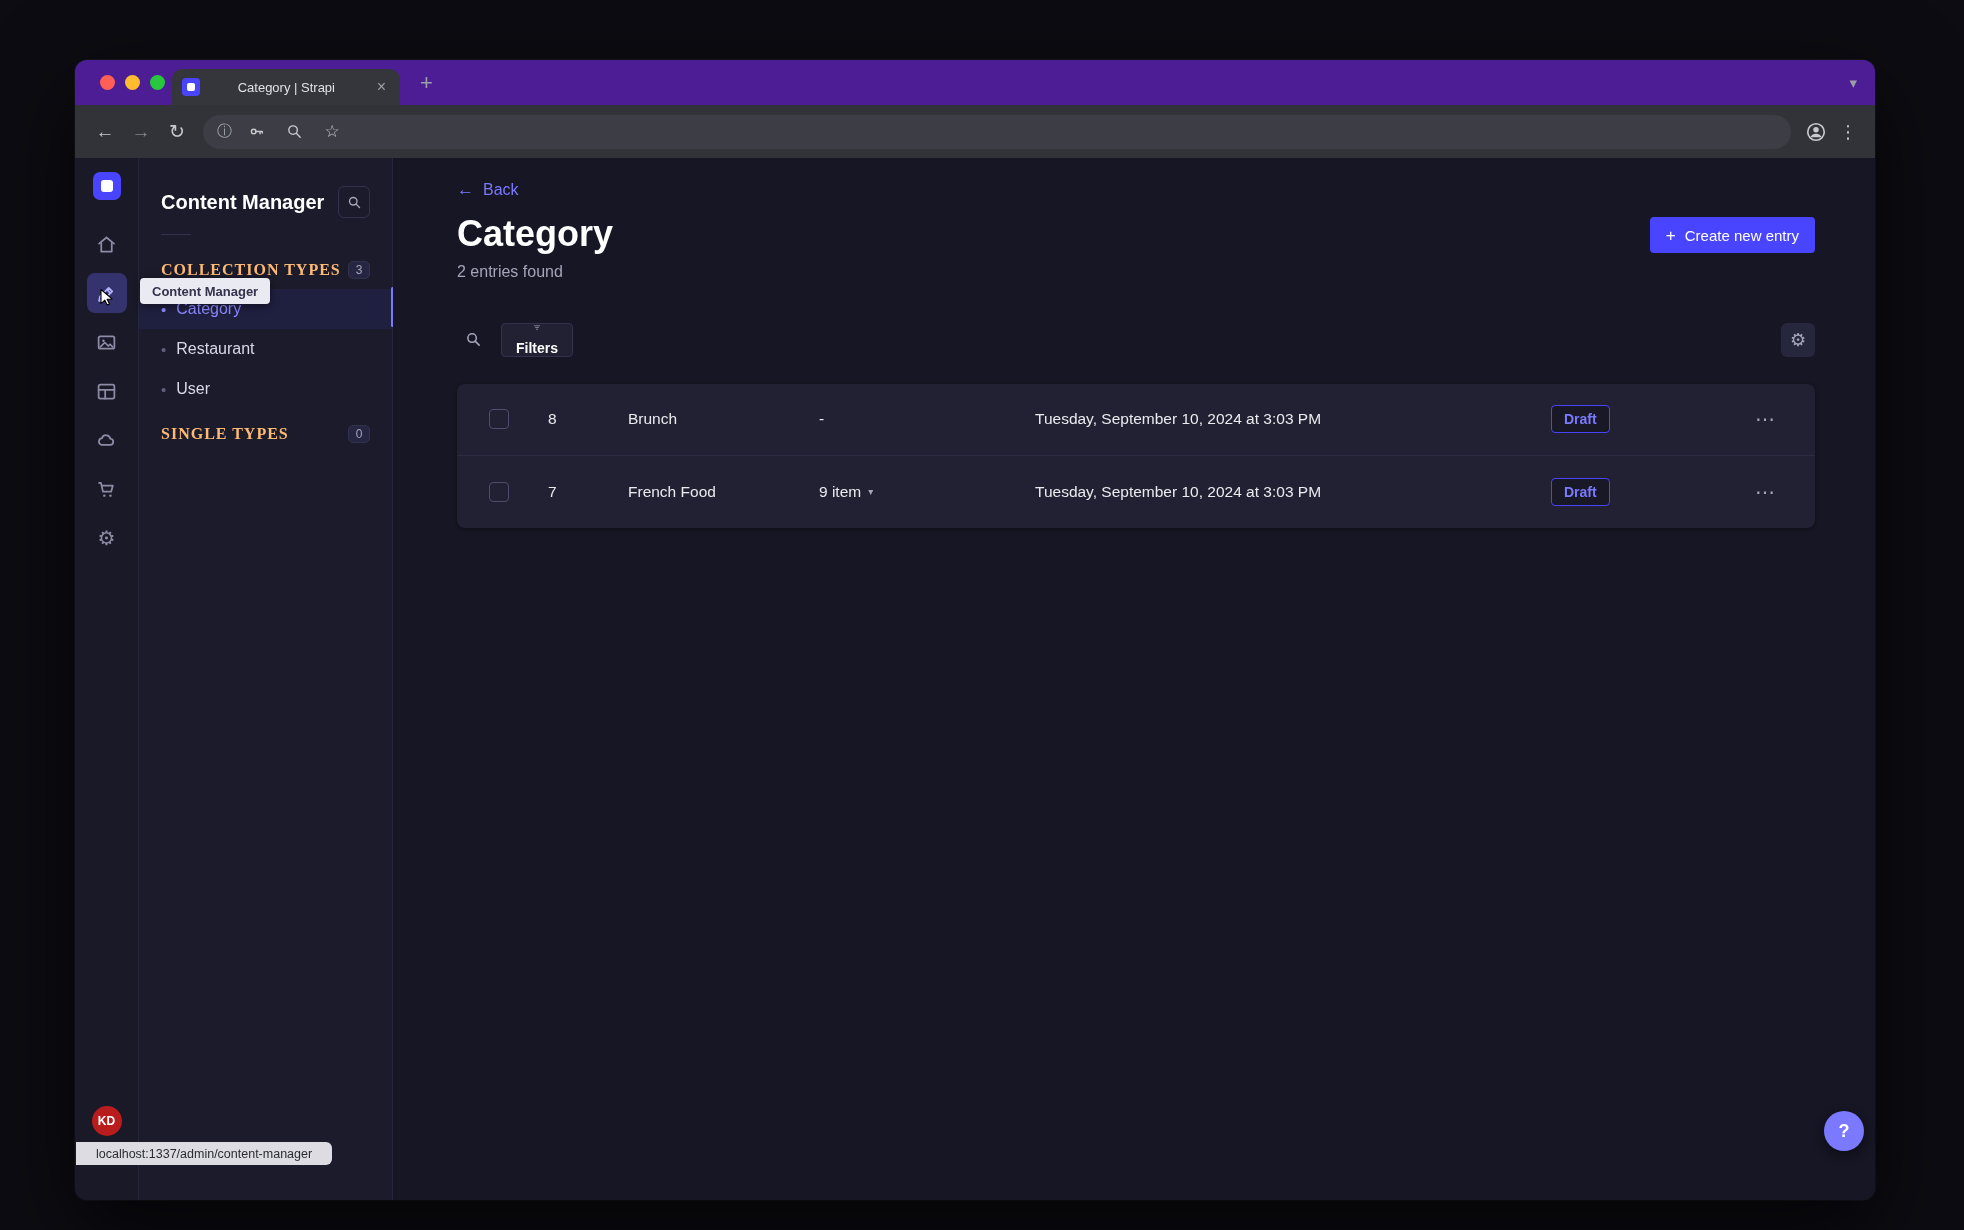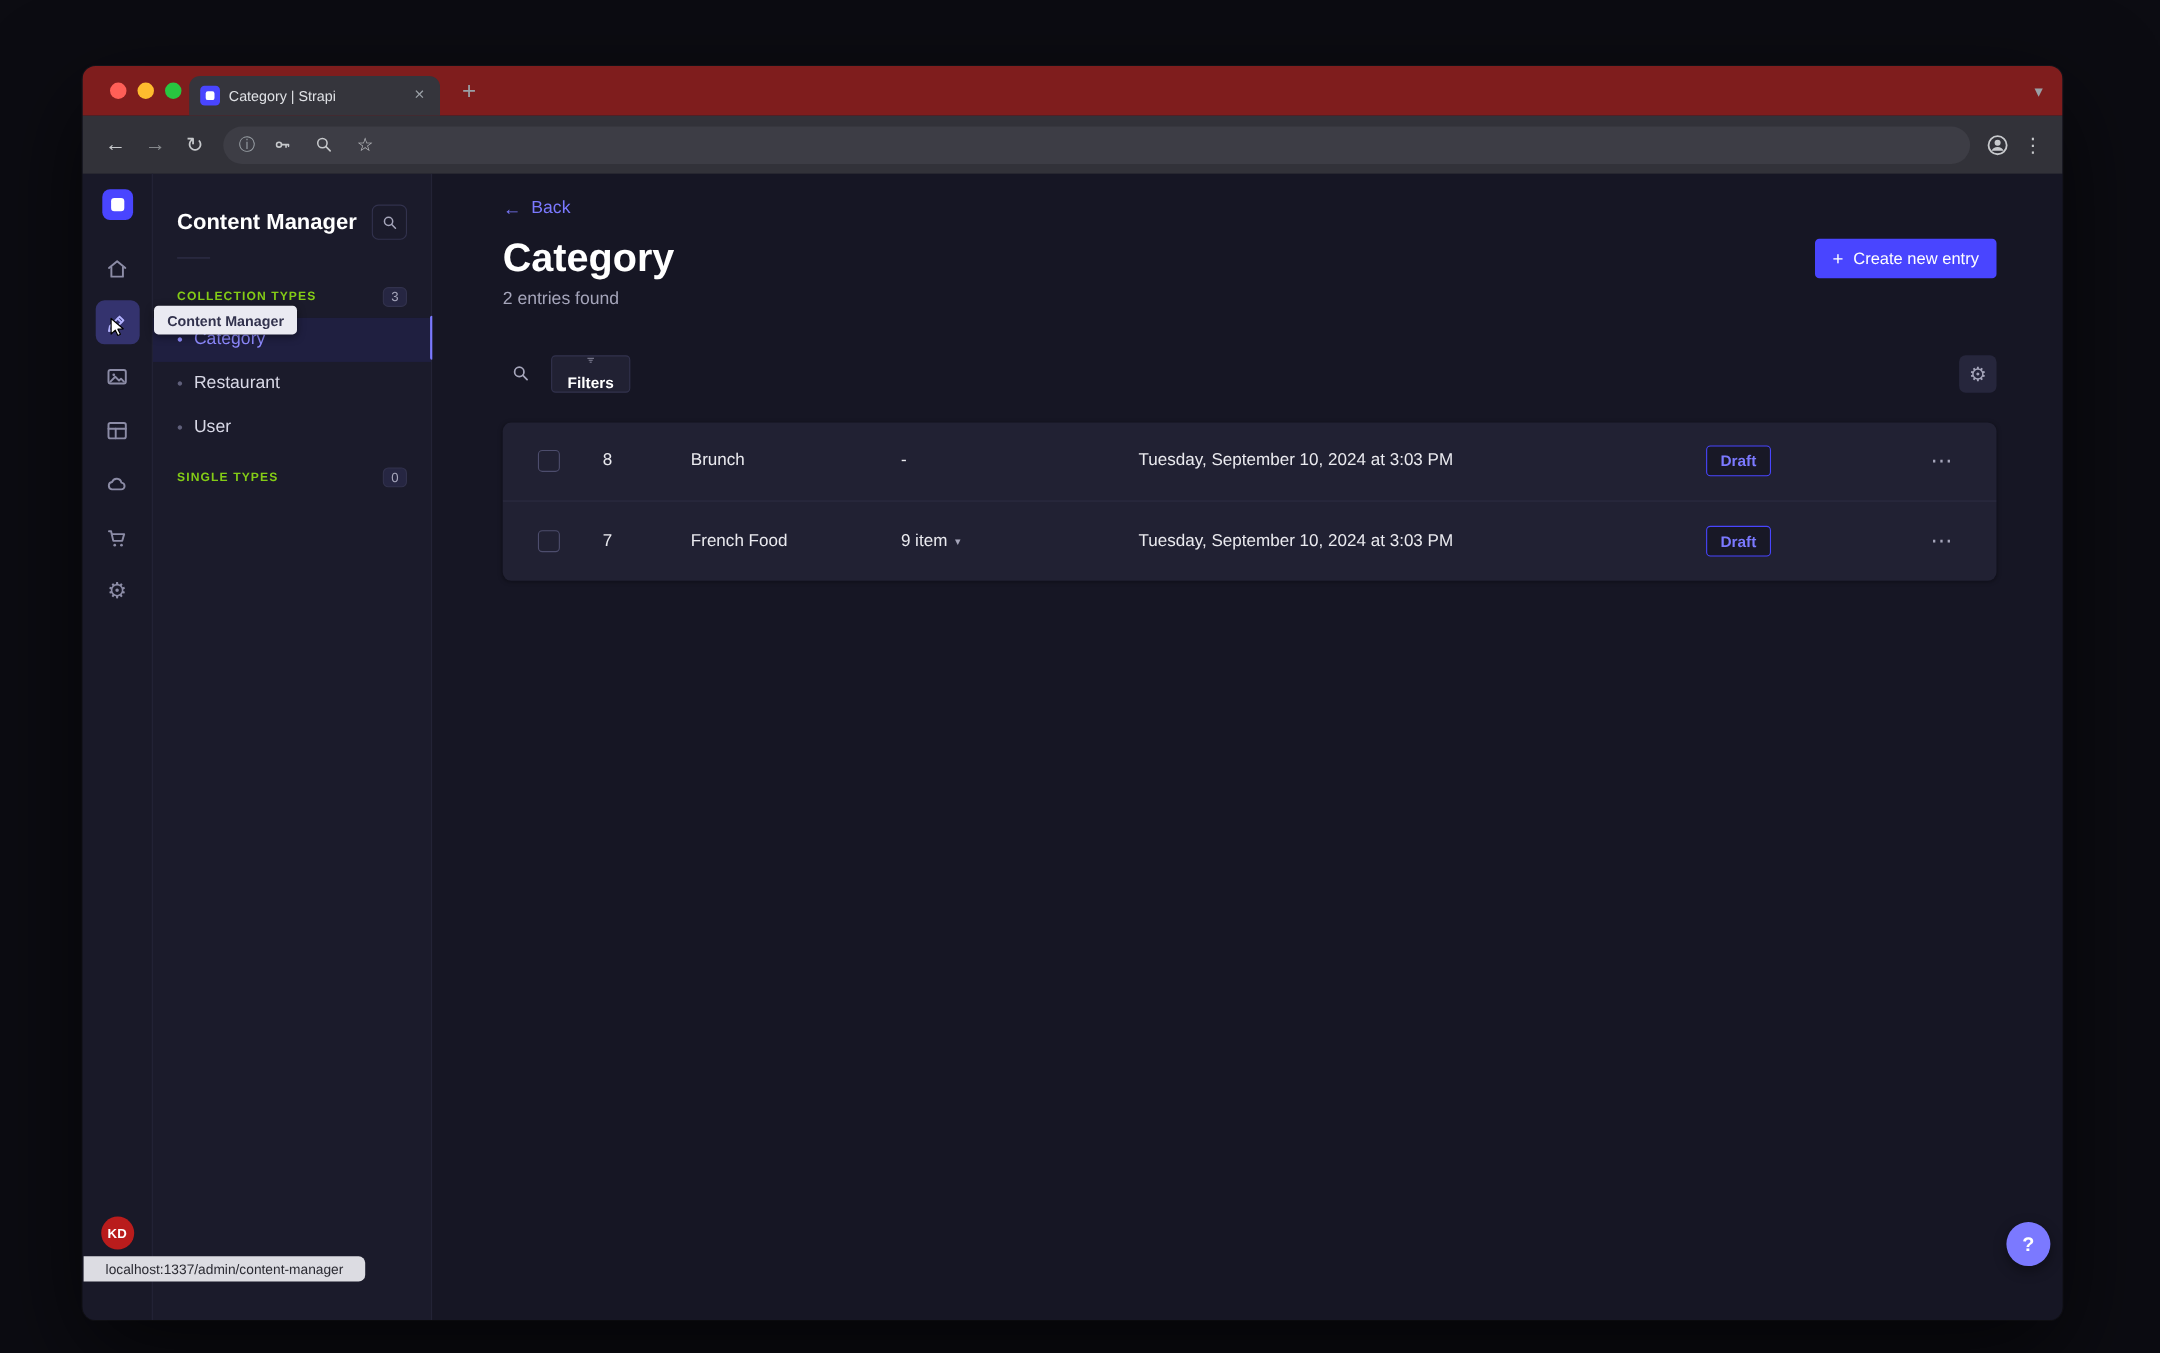--- a/index.html
+++ b/index.html
@@ -13,21 +13,21 @@
   .stage { position:relative; width:1964px; height:1230px; }
 
   
   .window {
     position:absolute; left:75px; top:60px; width:1800px; height:1140px;
     border-radius:12px; overflow:hidden; background:#161624;
     box-shadow:0 30px 90px rgba(0,0,0,.65), 0 0 0 1px rgba(255,255,255,.04);
   }
 
   
-  .tabstrip { position:relative; height:45px; background:#7f1d1d; display:flex; align-items:flex-end; }
+  .tabstrip { position:relative; height:45px; background:#4c1d95; display:flex; align-items:flex-end;text-align:center; }
   .traffic { position:absolute; left:25px; top:15px; display:flex; gap:10px; }
   .light { width:15px; height:15px; border-radius:50%; cursor:default; }
   .light.red{ background:#ff5f57; } .light.yellow{ background:#febc2e; } .light.green{ background:#28c740; }
   .tab {
     margin-left:97px; width:228px; height:36px; background:#35353c;
     border-radius:10px 10px 0 0; display:flex; align-items:center; padding:0 10px; gap:8px;
   }
   .favicon { width:18px; height:18px; border-radius:4px; background:#4945ff; position:relative; flex:none; }
   .favicon::after { content:""; position:absolute; left:5px; top:5px; width:8px; height:8px; background:#fff; border-radius:2px; }
   .tab-title { flex:1; font-size:13px; color:#dfe1e5; white-space:nowrap; overflow:hidden; text-overflow:ellipsis; }
@@ -69,21 +69,21 @@
 
   
   .sidebar { width:254px; background:#1b1b2b; border-right:1px solid #26263a; position:relative; padding-top:28px; }
   .sidebar-header { display:flex; align-items:center; justify-content:space-between; padding:0 22px; }
   .sidebar-title { font-size:20px; font-weight:bold; color:#ffffff; }
   .search-btn { width:32px; height:32px; border:1px solid #32324d; border-radius:6px; background:transparent;
     color:#a5a5ba; display:flex; align-items:center; justify-content:center; }
   .search-btn svg { width:15px; height:15px; }
   .sidebar-divider { width:30px; height:1px; background:#32324d; margin:16px 22px 26px; }
   .section-head { display:flex; align-items:center; justify-content:space-between; padding:0 22px; margin-bottom:10px; }
-  .section-label { font-size:11px; font-weight:bold; letter-spacing:1px; color:#84cc16; }
+  .section-label { font-size:16px; font-weight:bold; letter-spacing:1px; color:#fdba74;font-family:Liberation Serif, serif; }
   .badge { min-width:22px; height:18px; padding:0 6px; background:#262642; border:1px solid #32324d; border-radius:5px;
     color:#a5a5ba; font-size:12px; display:flex; align-items:center; justify-content:center; }
   .nav-item { height:40px; display:flex; align-items:center; gap:10px; padding:0 22px; font-size:16px; color:#d8d8e6; }
   .nav-item .bullet { color:#5f5f7a; font-size:15px; }
   .nav-item.active { color:#8e8aff; background:rgba(73,69,255,.10); }
   .nav-item.active .bullet { color:#8e8aff; }
   .single-section { margin-top:16px; }
   .side-indicator { position:absolute; right:-2px; top:129px; width:3px; height:40px; background:#7b79ff; border-radius:2px; }
 
   

